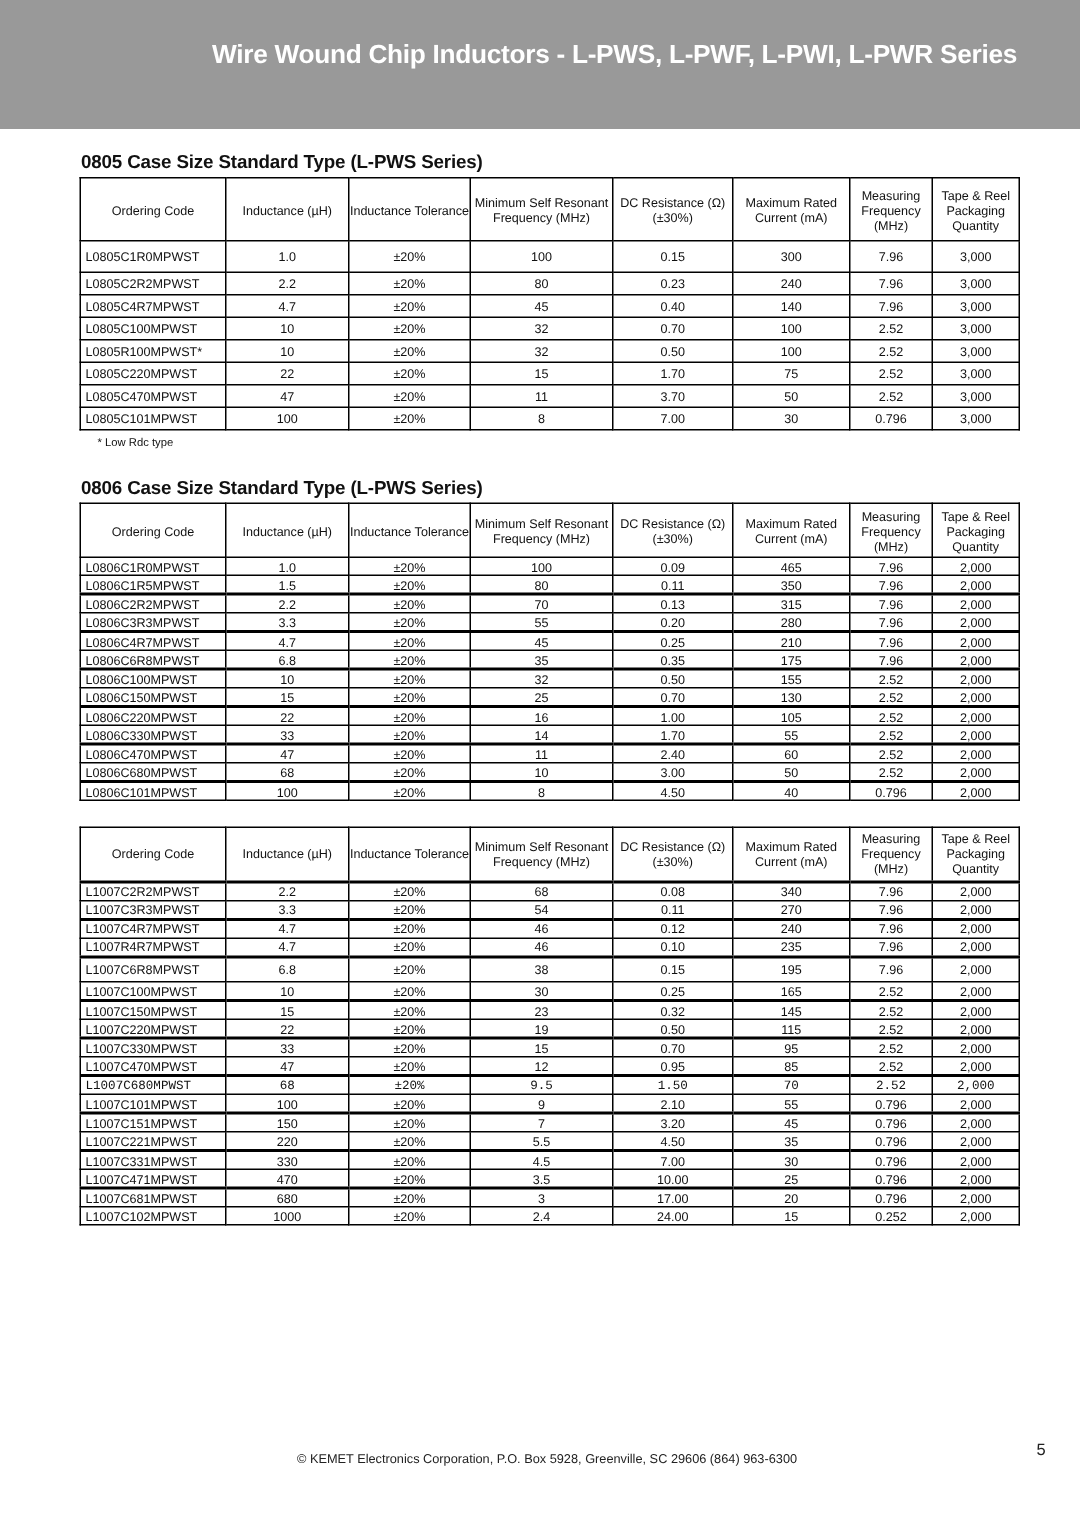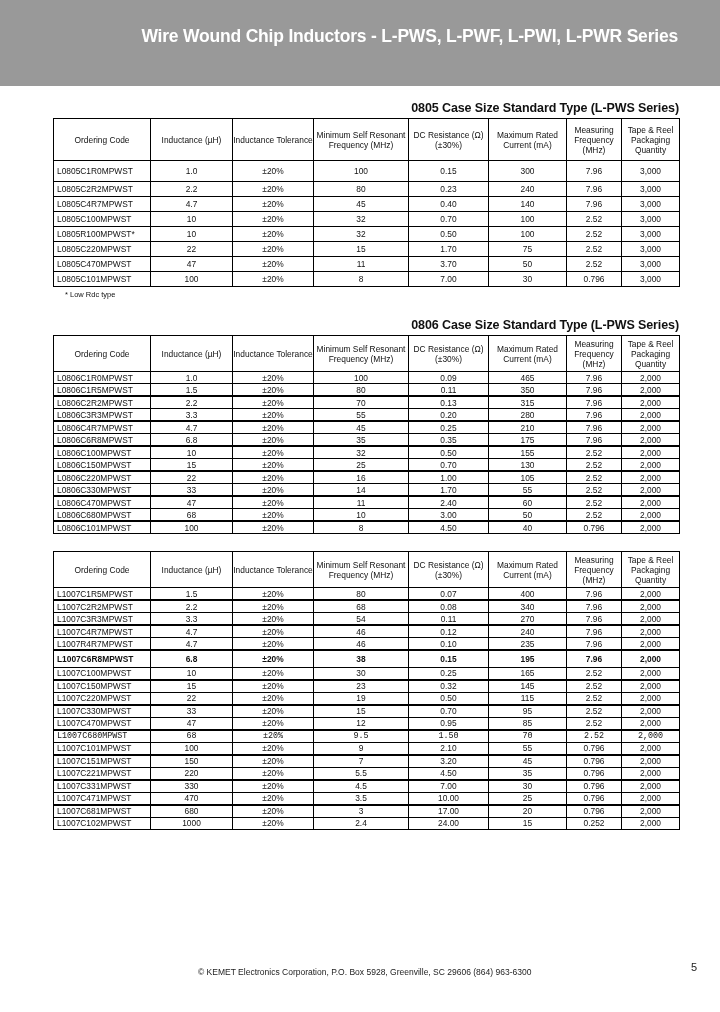--- a/index.html
+++ b/index.html
@@ -1,20 +1,20 @@
 <!DOCTYPE html>
 <html><head>
 <meta charset="utf-8">
 <style>
   html, body { margin: 0; padding: 0; background: #ffffff; }
   body { width: 720px; height: 1012px; position: relative; overflow: hidden; font-family: "Liberation Sans", sans-serif; color: #111; }
   .banner { position: absolute; left: 0; top: 0; width: 720px; height: 86px; background: #999999; }
   .banner-title { position: absolute; right: 42px; top: 26px; color: #ffffff; font-size: 17.5px; font-weight: bold; letter-spacing: -0.2px; }
   .section { position: absolute; left: 53px; width: 626px; }
-  .section-title { font-size: 12.5px; font-weight: bold; margin: 0 0 3px 1px; letter-spacing: -0.1px; text-align: right; }
+  .section-title { font-size: 12.5px; font-weight: bold; margin: 0 0 3px 1px; letter-spacing: -0.1px; }
   table { border-collapse: collapse; width: 626px; table-layout: fixed; }
   th, td { border: 1px solid #000; text-align: center; padding: 0; font-size: 8.4px; line-height: 10px; }
   th { font-weight: normal; }
   td { height: 11px; }
   td.code { text-align: left; padding-left: 3px; white-space: nowrap; }
   .thick-top td { border-top: 2px solid #000; }
   .border-outer { border: 1.5px solid #000; }
   .note { font-size: 7.5px; margin-top: 3px; margin-left: 12px; }
   .footer { position: absolute; left: 198px; top: 967px; font-size: 8.5px; color: #222; }
   .page-num { position: absolute; left: 691px; top: 961px; font-size: 11px; color: #222; }
@@ -315,30 +315,20 @@
           <th>Inductance (µH)</th>
           <th>Inductance Tolerance</th>
           <th>Minimum Self Resonant Frequency (MHz)</th>
           <th>DC Resistance (Ω) (±30%)</th>
           <th>Maximum Rated Current (mA)</th>
           <th>Measuring Frequency (MHz)</th>
           <th>Tape &amp; Reel Packaging Quantity</th>
         </tr>
       </thead>
     <tbody>
-        <tr style="height: 12.2px;">
-          <td class="code">L1007C1R5MPWST</td>
-          <td>1.5</td>
-          <td>±20%</td>
-          <td>80</td>
-          <td>0.07</td>
-          <td>400</td>
-          <td>7.96</td>
-          <td>2,000</td>
-        </tr>
         <tr class="thick-top" style="height: 12.2px;">
           <td class="code">L1007C2R2MPWST</td>
           <td>2.2</td>
           <td>±20%</td>
           <td>68</td>
           <td>0.08</td>
           <td>340</td>
           <td>7.96</td>
           <td>2,000</td>
         </tr>
@@ -365,21 +355,21 @@
         <tr style="height: 12.2px;">
           <td class="code">L1007R4R7MPWST</td>
           <td>4.7</td>
           <td>±20%</td>
           <td>46</td>
           <td>0.10</td>
           <td>235</td>
           <td>7.96</td>
           <td>2,000</td>
         </tr>
-        <tr class="thick-top" style="height: 17px; font-weight: bold;">
+        <tr class="thick-top" style="height: 17px;">
           <td class="code">L1007C6R8MPWST</td>
           <td>6.8</td>
           <td>±20%</td>
           <td>38</td>
           <td>0.15</td>
           <td>195</td>
           <td>7.96</td>
           <td>2,000</td>
         </tr>
         <tr style="height: 12.2px;">

